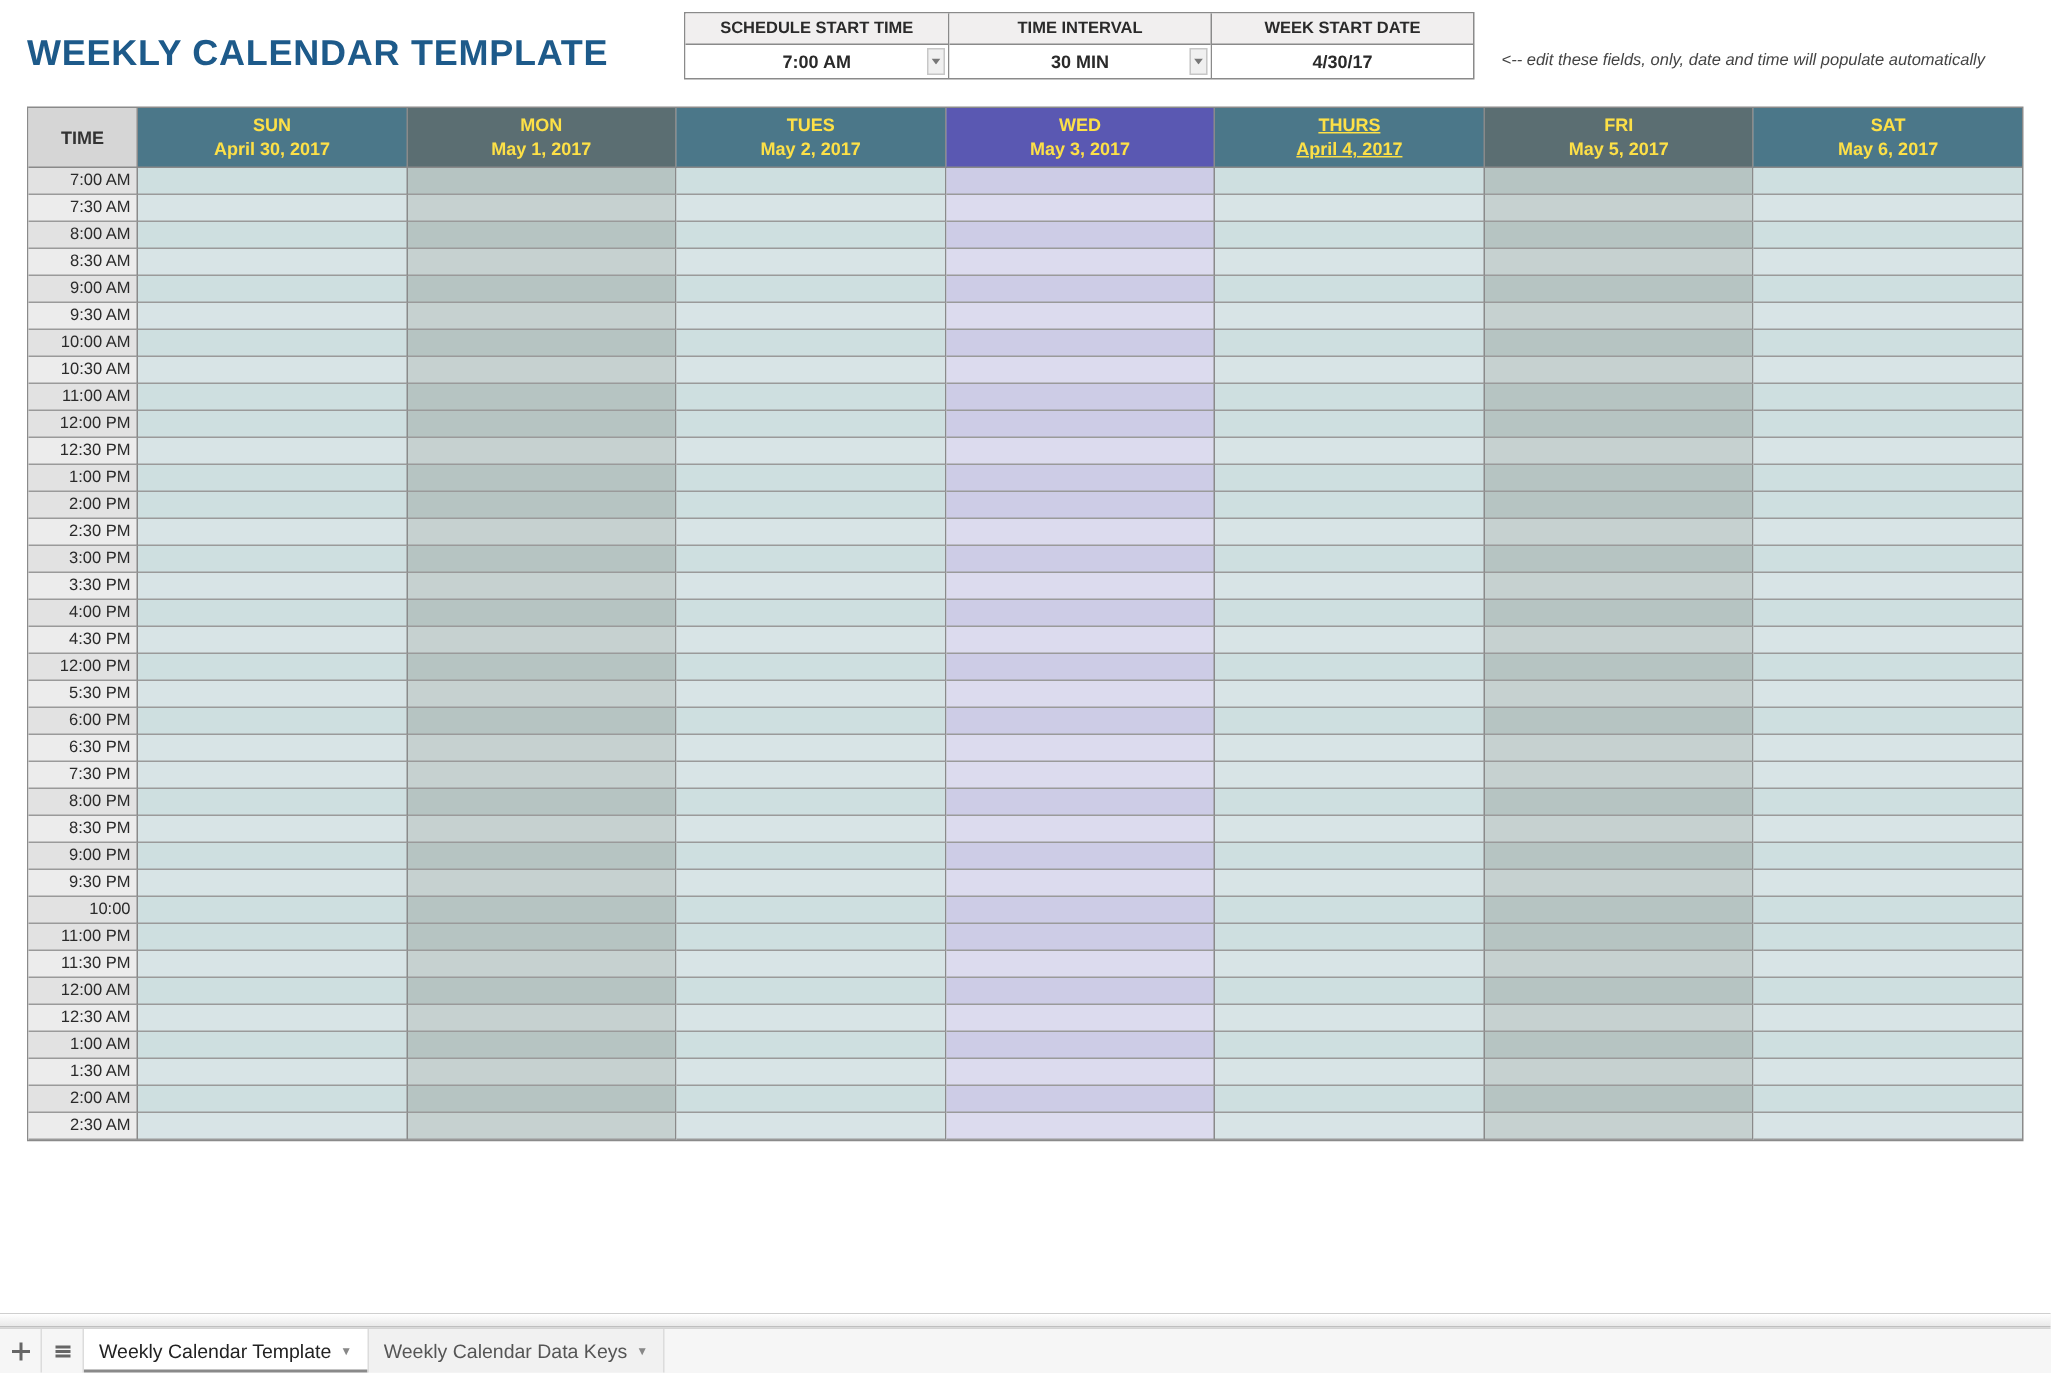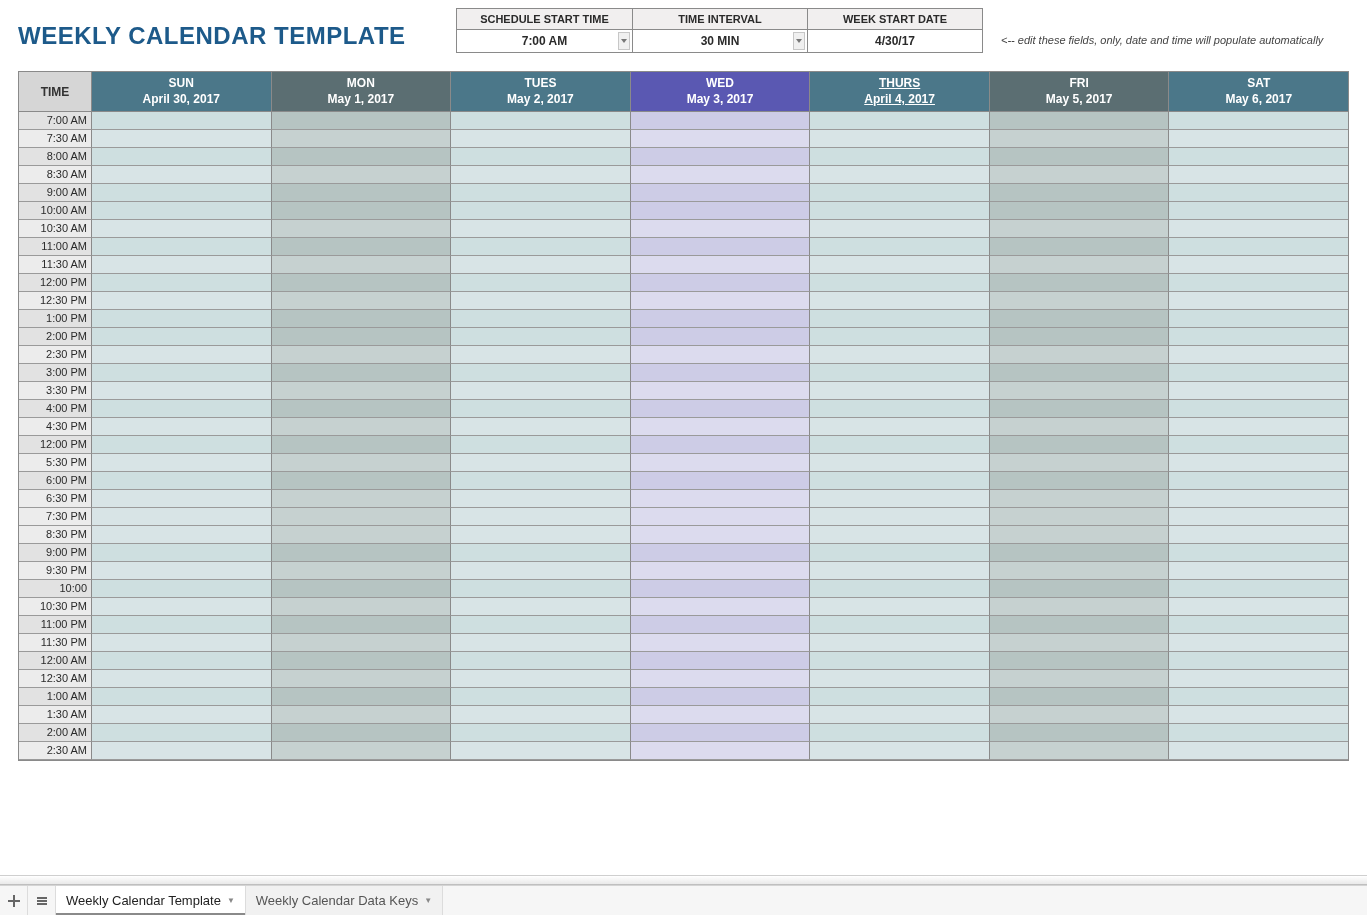--- a/index.html
+++ b/index.html
@@ -103,21 +103,21 @@
     align-items: center;
     justify-content: center;
     font-weight: 700;
     font-size: 12px;
     color: #333;
   }
   .day-hdr {
     flex: 1;
     border-right: 1px solid #8a8a8a;
     border-bottom: 1px solid #8a8a8a;
-    color: #ffffff;
+    color: #fde047;
     text-align: center;
     padding: 4px 0 5px 0;
   }
   .day-hdr:last-child { border-right: none; }
   .day-hdr .dw { font-weight: 700; font-size: 12px; }
   .day-hdr .dt { font-weight: 700; font-size: 12px; margin-top: 2px; }
 
   .body-rows { }
   .trow {
     display: flex;
@@ -309,20 +309,30 @@
           <div class="time-cell" style="background: rgb(226, 226, 226);">9:00 AM</div>
           <div class="slot" style="background: rgb(206, 223, 224);"></div>
           <div class="slot" style="background: rgb(182, 196, 194);"></div>
           <div class="slot" style="background: rgb(206, 223, 224);"></div>
           <div class="slot" style="background: rgb(205, 204, 230);"></div>
           <div class="slot" style="background: rgb(206, 223, 224);"></div>
           <div class="slot" style="background: rgb(182, 196, 194);"></div>
           <div class="slot" style="background: rgb(206, 223, 224);"></div>
         </div>
         <div class="trow">
+          <div class="time-cell" style="background: rgb(236, 236, 236);">9:30 AM</div>
+          <div class="slot" style="background: rgb(216, 228, 230);"></div>
+          <div class="slot" style="background: rgb(198, 209, 208);"></div>
+          <div class="slot" style="background: rgb(216, 228, 230);"></div>
+          <div class="slot" style="background: rgb(220, 219, 238);"></div>
+          <div class="slot" style="background: rgb(216, 228, 230);"></div>
+          <div class="slot" style="background: rgb(198, 209, 208);"></div>
+          <div class="slot" style="background: rgb(216, 228, 230);"></div>
+        </div>
+        <div class="trow">
           <div class="time-cell" style="background: rgb(226, 226, 226);">10:00 AM</div>
           <div class="slot" style="background: rgb(206, 223, 224);"></div>
           <div class="slot" style="background: rgb(182, 196, 194);"></div>
           <div class="slot" style="background: rgb(206, 223, 224);"></div>
           <div class="slot" style="background: rgb(205, 204, 230);"></div>
           <div class="slot" style="background: rgb(206, 223, 224);"></div>
           <div class="slot" style="background: rgb(182, 196, 194);"></div>
           <div class="slot" style="background: rgb(206, 223, 224);"></div>
         </div>
         <div class="trow">
@@ -339,30 +349,20 @@
           <div class="time-cell" style="background: rgb(226, 226, 226);">11:00 AM</div>
           <div class="slot" style="background: rgb(206, 223, 224);"></div>
           <div class="slot" style="background: rgb(182, 196, 194);"></div>
           <div class="slot" style="background: rgb(206, 223, 224);"></div>
           <div class="slot" style="background: rgb(205, 204, 230);"></div>
           <div class="slot" style="background: rgb(206, 223, 224);"></div>
           <div class="slot" style="background: rgb(182, 196, 194);"></div>
           <div class="slot" style="background: rgb(206, 223, 224);"></div>
         </div>
         <div class="trow">
-          <div class="time-cell" style="background: rgb(236, 236, 236);">11:30 AM</div>
-          <div class="slot" style="background: rgb(216, 228, 230);"></div>
-          <div class="slot" style="background: rgb(198, 209, 208);"></div>
-          <div class="slot" style="background: rgb(216, 228, 230);"></div>
-          <div class="slot" style="background: rgb(220, 219, 238);"></div>
-          <div class="slot" style="background: rgb(216, 228, 230);"></div>
-          <div class="slot" style="background: rgb(198, 209, 208);"></div>
-          <div class="slot" style="background: rgb(216, 228, 230);"></div>
-        </div>
-        <div class="trow">
           <div class="time-cell" style="background: rgb(226, 226, 226);">12:00 PM</div>
           <div class="slot" style="background: rgb(206, 223, 224);"></div>
           <div class="slot" style="background: rgb(182, 196, 194);"></div>
           <div class="slot" style="background: rgb(206, 223, 224);"></div>
           <div class="slot" style="background: rgb(205, 204, 230);"></div>
           <div class="slot" style="background: rgb(206, 223, 224);"></div>
           <div class="slot" style="background: rgb(182, 196, 194);"></div>
           <div class="slot" style="background: rgb(206, 223, 224);"></div>
         </div>
         <div class="trow">
@@ -489,20 +489,30 @@
           <div class="time-cell" style="background: rgb(236, 236, 236);">7:30 PM</div>
           <div class="slot" style="background: rgb(216, 228, 230);"></div>
           <div class="slot" style="background: rgb(198, 209, 208);"></div>
           <div class="slot" style="background: rgb(216, 228, 230);"></div>
           <div class="slot" style="background: rgb(220, 219, 238);"></div>
           <div class="slot" style="background: rgb(216, 228, 230);"></div>
           <div class="slot" style="background: rgb(198, 209, 208);"></div>
           <div class="slot" style="background: rgb(216, 228, 230);"></div>
         </div>
         <div class="trow">
+          <div class="time-cell" style="background: rgb(226, 226, 226);">8:00 PM</div>
+          <div class="slot" style="background: rgb(206, 223, 224);"></div>
+          <div class="slot" style="background: rgb(182, 196, 194);"></div>
+          <div class="slot" style="background: rgb(206, 223, 224);"></div>
+          <div class="slot" style="background: rgb(205, 204, 230);"></div>
+          <div class="slot" style="background: rgb(206, 223, 224);"></div>
+          <div class="slot" style="background: rgb(182, 196, 194);"></div>
+          <div class="slot" style="background: rgb(206, 223, 224);"></div>
+        </div>
+        <div class="trow">
           <div class="time-cell" style="background: rgb(236, 236, 236);">8:30 PM</div>
           <div class="slot" style="background: rgb(216, 228, 230);"></div>
           <div class="slot" style="background: rgb(198, 209, 208);"></div>
           <div class="slot" style="background: rgb(216, 228, 230);"></div>
           <div class="slot" style="background: rgb(220, 219, 238);"></div>
           <div class="slot" style="background: rgb(216, 228, 230);"></div>
           <div class="slot" style="background: rgb(198, 209, 208);"></div>
           <div class="slot" style="background: rgb(216, 228, 230);"></div>
         </div>
         <div class="trow">
@@ -527,30 +537,20 @@
         </div>
         <div class="trow">
           <div class="time-cell" style="background: rgb(226, 226, 226); padding-left: 31px;">10:00 PM</div>
           <div class="slot" style="background: rgb(206, 223, 224);"></div>
           <div class="slot" style="background: rgb(182, 196, 194);"></div>
           <div class="slot" style="background: rgb(206, 223, 224);"></div>
           <div class="slot" style="background: rgb(205, 204, 230);"></div>
           <div class="slot" style="background: rgb(206, 223, 224);"></div>
           <div class="slot" style="background: rgb(182, 196, 194);"></div>
           <div class="slot" style="background: rgb(206, 223, 224);"></div>
-        </div>
-        <div class="trow">
-          <div class="time-cell" style="background: rgb(236, 236, 236);">10:30 PM</div>
-          <div class="slot" style="background: rgb(216, 228, 230);"></div>
-          <div class="slot" style="background: rgb(198, 209, 208);"></div>
-          <div class="slot" style="background: rgb(216, 228, 230);"></div>
-          <div class="slot" style="background: rgb(220, 219, 238);"></div>
-          <div class="slot" style="background: rgb(216, 228, 230);"></div>
-          <div class="slot" style="background: rgb(198, 209, 208);"></div>
-          <div class="slot" style="background: rgb(216, 228, 230);"></div>
         </div>
         <div class="trow">
           <div class="time-cell" style="background: rgb(226, 226, 226);">11:00 PM</div>
           <div class="slot" style="background: rgb(206, 223, 224);"></div>
           <div class="slot" style="background: rgb(182, 196, 194);"></div>
           <div class="slot" style="background: rgb(206, 223, 224);"></div>
           <div class="slot" style="background: rgb(205, 204, 230);"></div>
           <div class="slot" style="background: rgb(206, 223, 224);"></div>
           <div class="slot" style="background: rgb(182, 196, 194);"></div>
           <div class="slot" style="background: rgb(206, 223, 224);"></div>

